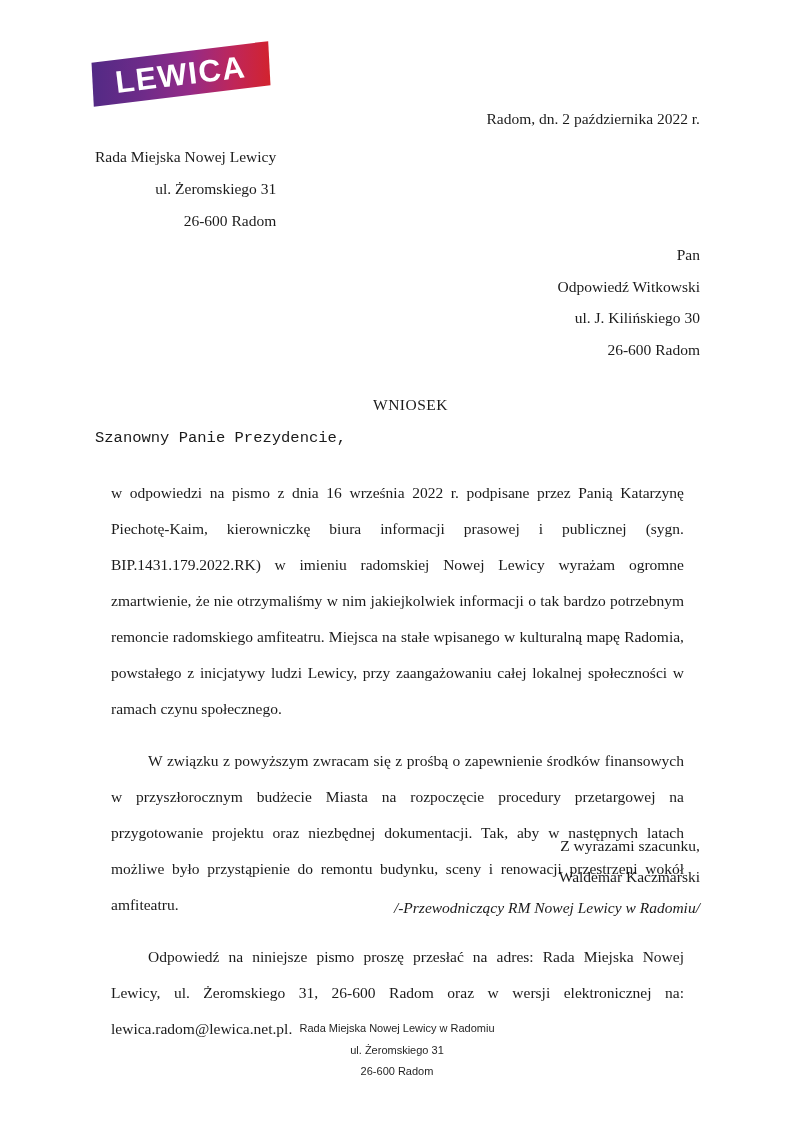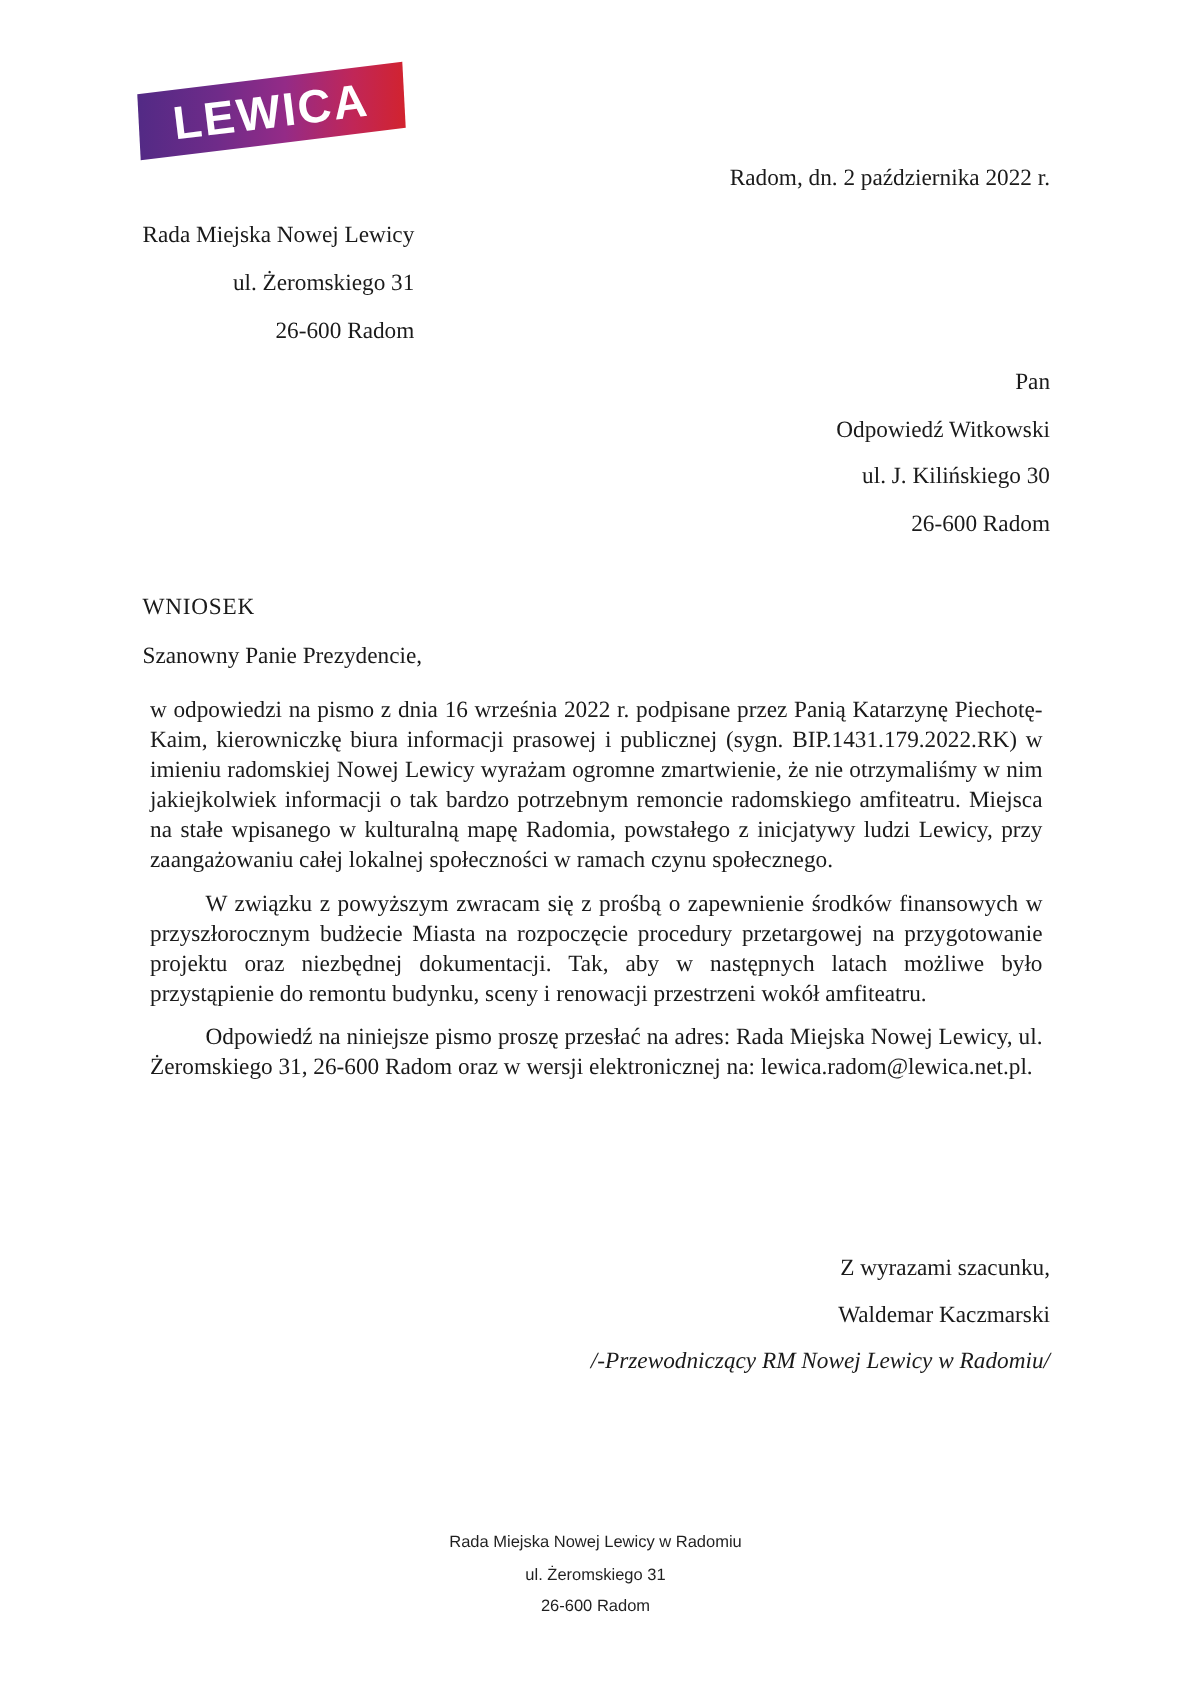--- a/index.html
+++ b/index.html
@@ -57,35 +57,35 @@
     text-align: right;
   }
   .recipient {
     position: absolute;
     left: 95px; top: 239px; width: 605px;
     line-height: 31.5px;
     text-align: right;
   }
   .doc-title {
     position: absolute;
-    left: 95px; top: 396px; width: 605px;
-    text-align: left;
+    left: 108px; top: 396px; width: 605px;
+    text-align: center;
     letter-spacing: 0.5px;
   }
   .salutation {
     position: absolute;
-    left: 95px; top: 429px;
+    left: 95px; top: 429px; font-family: Liberation Mono, monospace;
   }
   .body-text {
     position: absolute;
     left: 95px; top: 459px; width: 605px;
   }
   .body-text p {
-    margin: 5px;
-    line-height: 20px;
+    margin: 16px;
+    line-height: 36px;
     text-align: justify;
   }
   .body-text p + p { margin-top: 9px; }
   .body-text p.indent { text-indent: 37px; }
 
   .closing {
     position: absolute;
     left: 95px; top: 830px; width: 605px;
     text-align: right;
     line-height: 31px;

